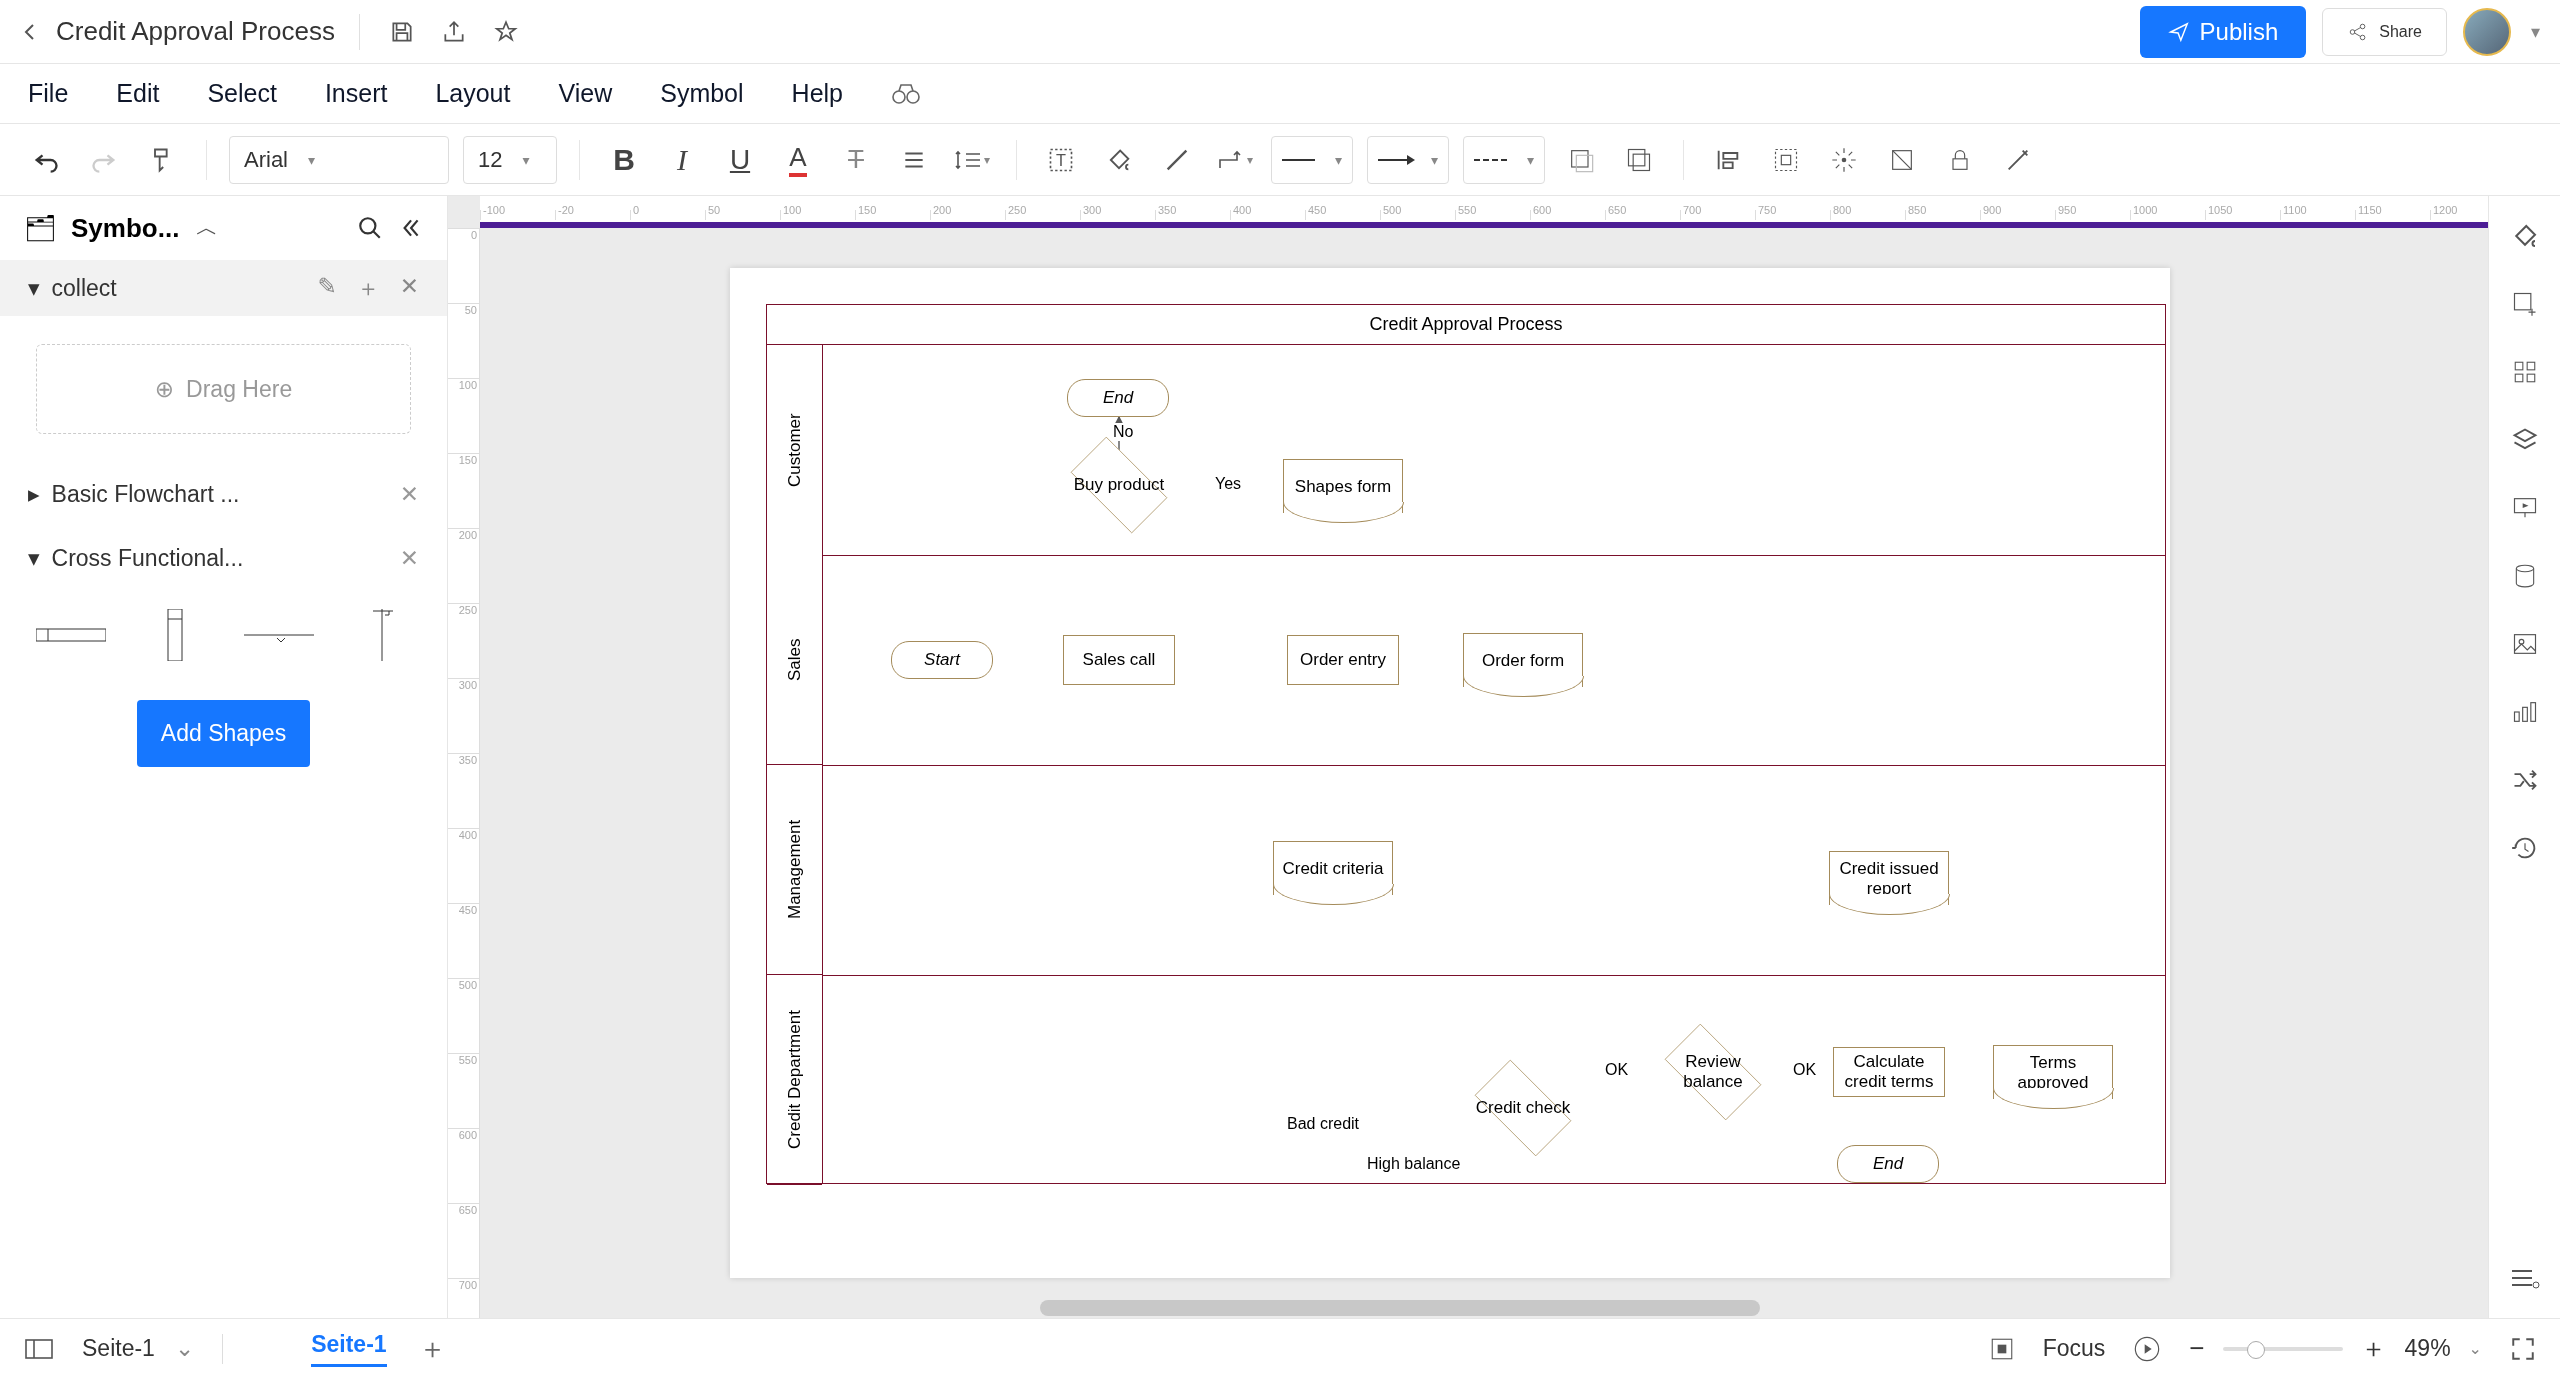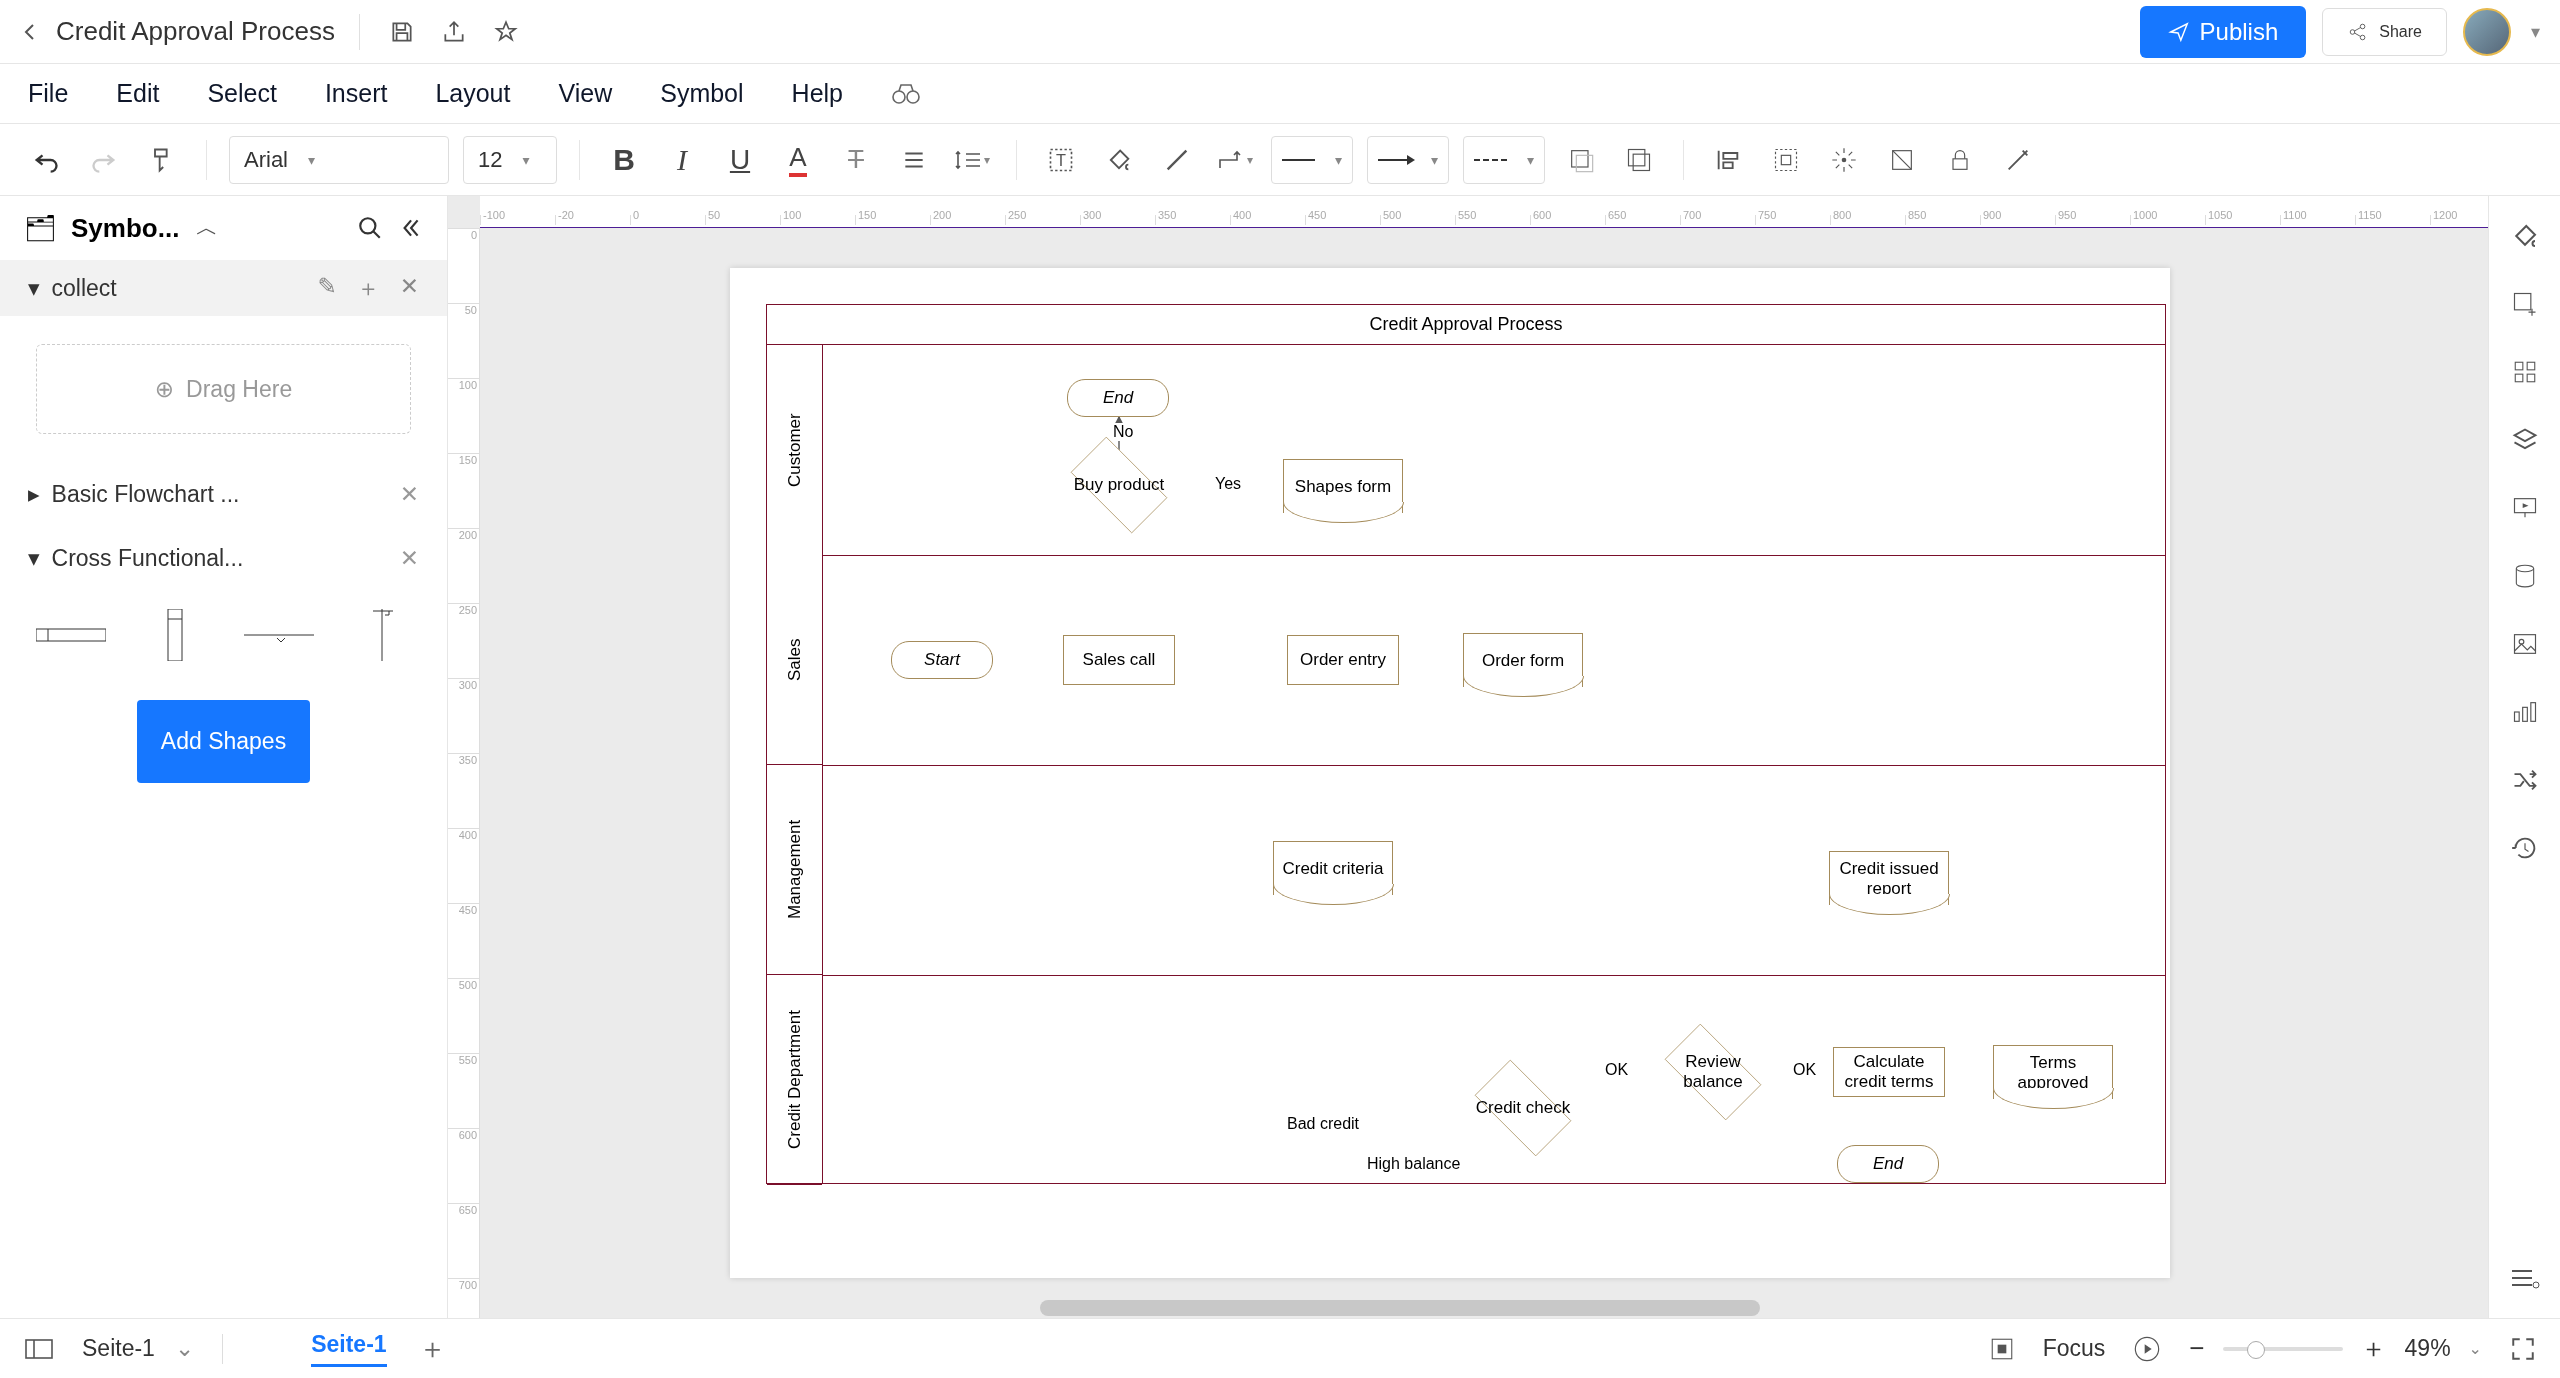--- a/index.html
+++ b/index.html
@@ -45,25 +45,25 @@
 .lp-head .caret-up { font-size: 22px; color: #555; cursor: pointer; }
 .lp-head .search { font-size: 24px; color: #333; cursor: pointer; }
 .lp-head .collapse { font-size: 24px; color: #333; cursor: pointer; }
 .lp-section-head { height: 56px; display: flex; align-items: center; padding: 0 28px; background: #f2f2f2; font-size: 23px; color: #333; gap: 12px; }
 .lp-section-head .sec-actions { margin-left: auto; display: flex; gap: 20px; color: #888; }
 .drag-here { margin: 28px 36px; border: 1.5px dashed #ccc; border-radius: 6px; height: 90px; display: flex; align-items: center; justify-content: center; gap: 12px; color: #999; font-size: 23px; }
 .lp-accordion { height: 64px; display: flex; align-items: center; padding: 0 28px; font-size: 23px; color: #333; gap: 12px; }
 .lp-accordion .close-x { margin-left: auto; color: #999; cursor: pointer; }
 .shape-row { display: flex; gap: 40px; padding: 20px 36px; align-items: center; }
 .shape-thumb { width: 70px; height: 50px; display: flex; align-items: center; justify-content: center; cursor: pointer; }
-.btn-addshapes { background: #1677ff; color: #fff; border: none; border-radius: 4px; padding: 28px 24px; font-size: 23px; cursor: pointer; margin: 20px auto; display: block; }
+.btn-addshapes { background: #1677ff; color: #fff; border: none; border-radius: 4px; padding: 20px 24px; font-size: 23px; cursor: pointer; margin: 20px auto; display: block; }
 
 
 .canvas-wrap { flex: 1; position: relative; background: #ebebeb; }
-.ruler-h { position: absolute; top: 0; left: 32px; right: 0; height: 32px; background: #fff; border-bottom: 1px solid #4c1d95; font-size: 12px; color: #aaa; display: flex; align-items: flex-end; overflow: hidden; }
+.ruler-h { position: absolute; top: 0; left: 32px; right: 0; height: 32px; background: #fff; border-bottom: 6px solid #4c1d95; font-size: 12px; color: #aaa; display: flex; align-items: flex-end; overflow: hidden; }
 .ruler-h span { flex: 0 0 75px; text-align: left; padding-left: 2px; border-left: 1px solid #ddd; height: 10px; line-height: 0; font-size: 11px; position: relative; top: -2px; }
 .ruler-v { position: absolute; top: 32px; left: 0; bottom: 0; width: 32px; background: #fff; border-right: 1px solid #ddd; font-size: 11px; color: #aaa; display: flex; flex-direction: column; overflow: hidden; }
 .ruler-v span { flex: 0 0 75px; writing-mode: horizontal-tb; text-align: right; padding-right: 2px; border-top: 1px solid #ddd; }
 .canvas-scroll { position: absolute; top: 32px; left: 32px; right: 0; bottom: 0; overflow: hidden; background: #ebebeb; }
 .page { position: absolute; top: 40px; left: 250px; width: 1440px; height: 1010px; background: #fff; box-shadow: 0 0 6px rgba(0,0,0,0.15); }
 .hscroll { position: absolute; bottom: 2px; left: 560px; width: 720px; height: 16px; background: #c8c8c8; border-radius: 8px; }
 
 
 .diagram { position: absolute; top: 36px; left: 36px; width: 1400px; height: 880px; border: 1.5px solid #7a0f2b; }
 .dg-title { height: 40px; border-bottom: 1.5px solid #7a0f2b; display: flex; align-items: center; justify-content: center; font-size: 18px; }

